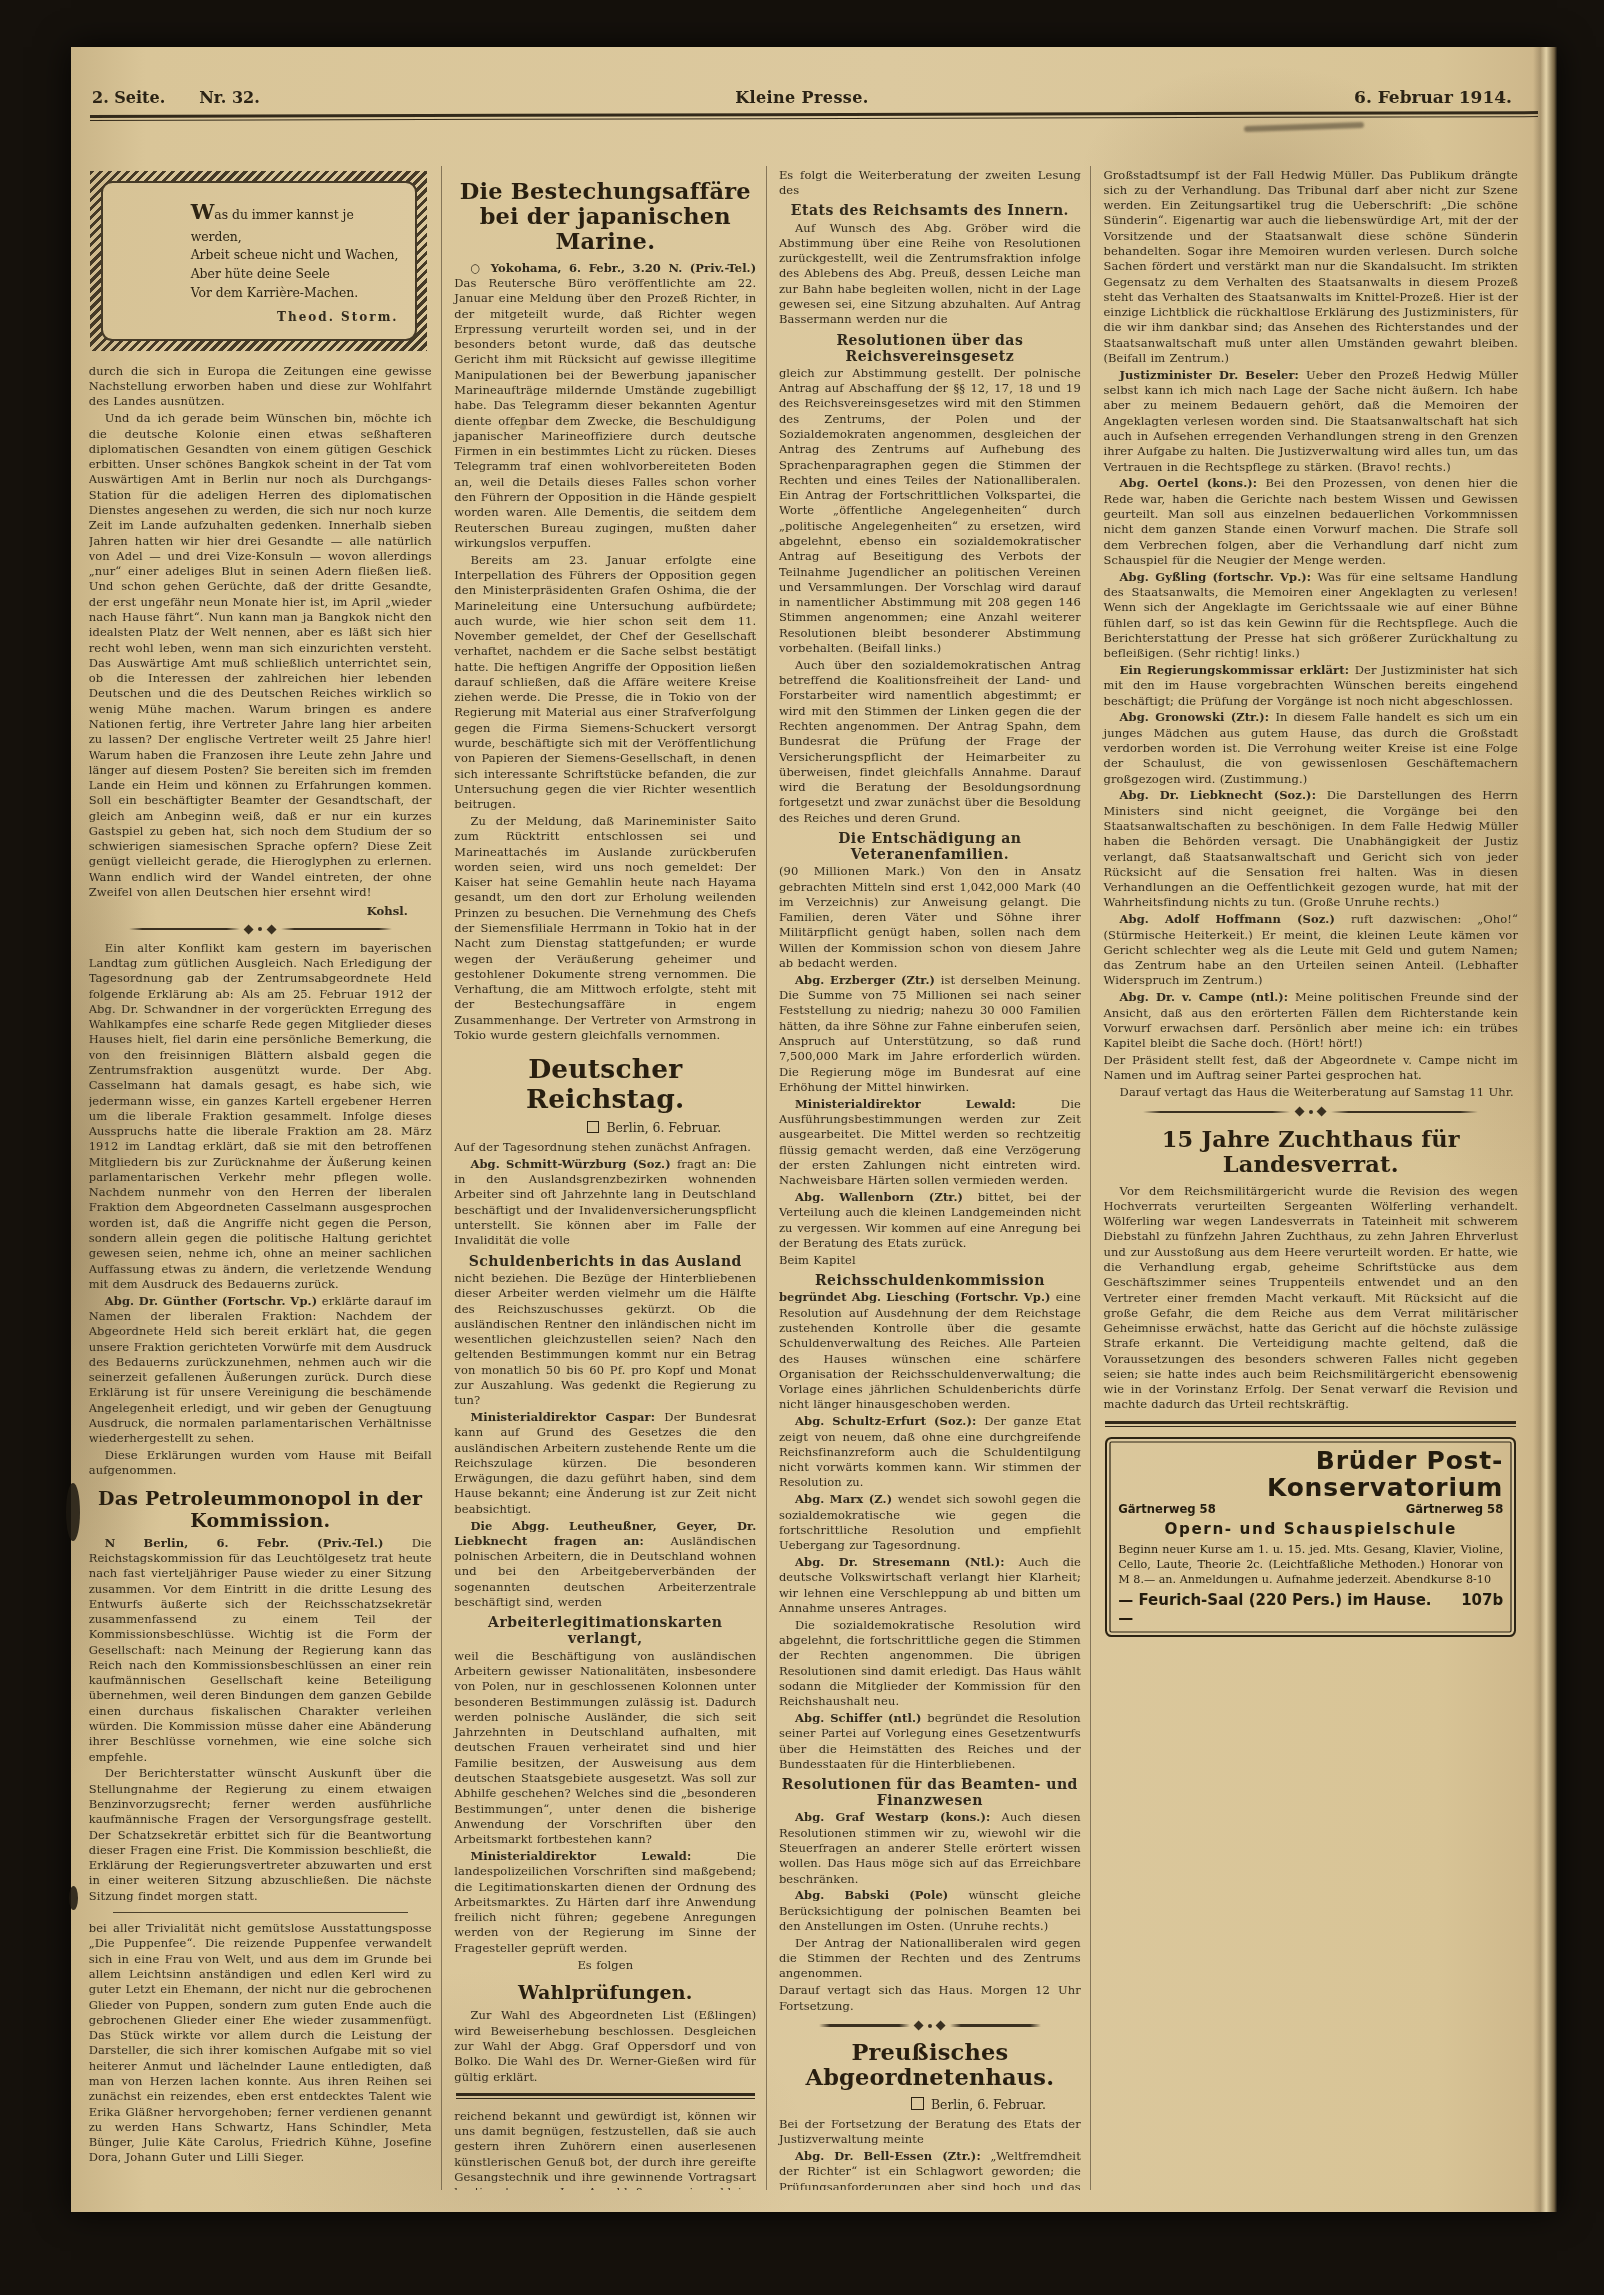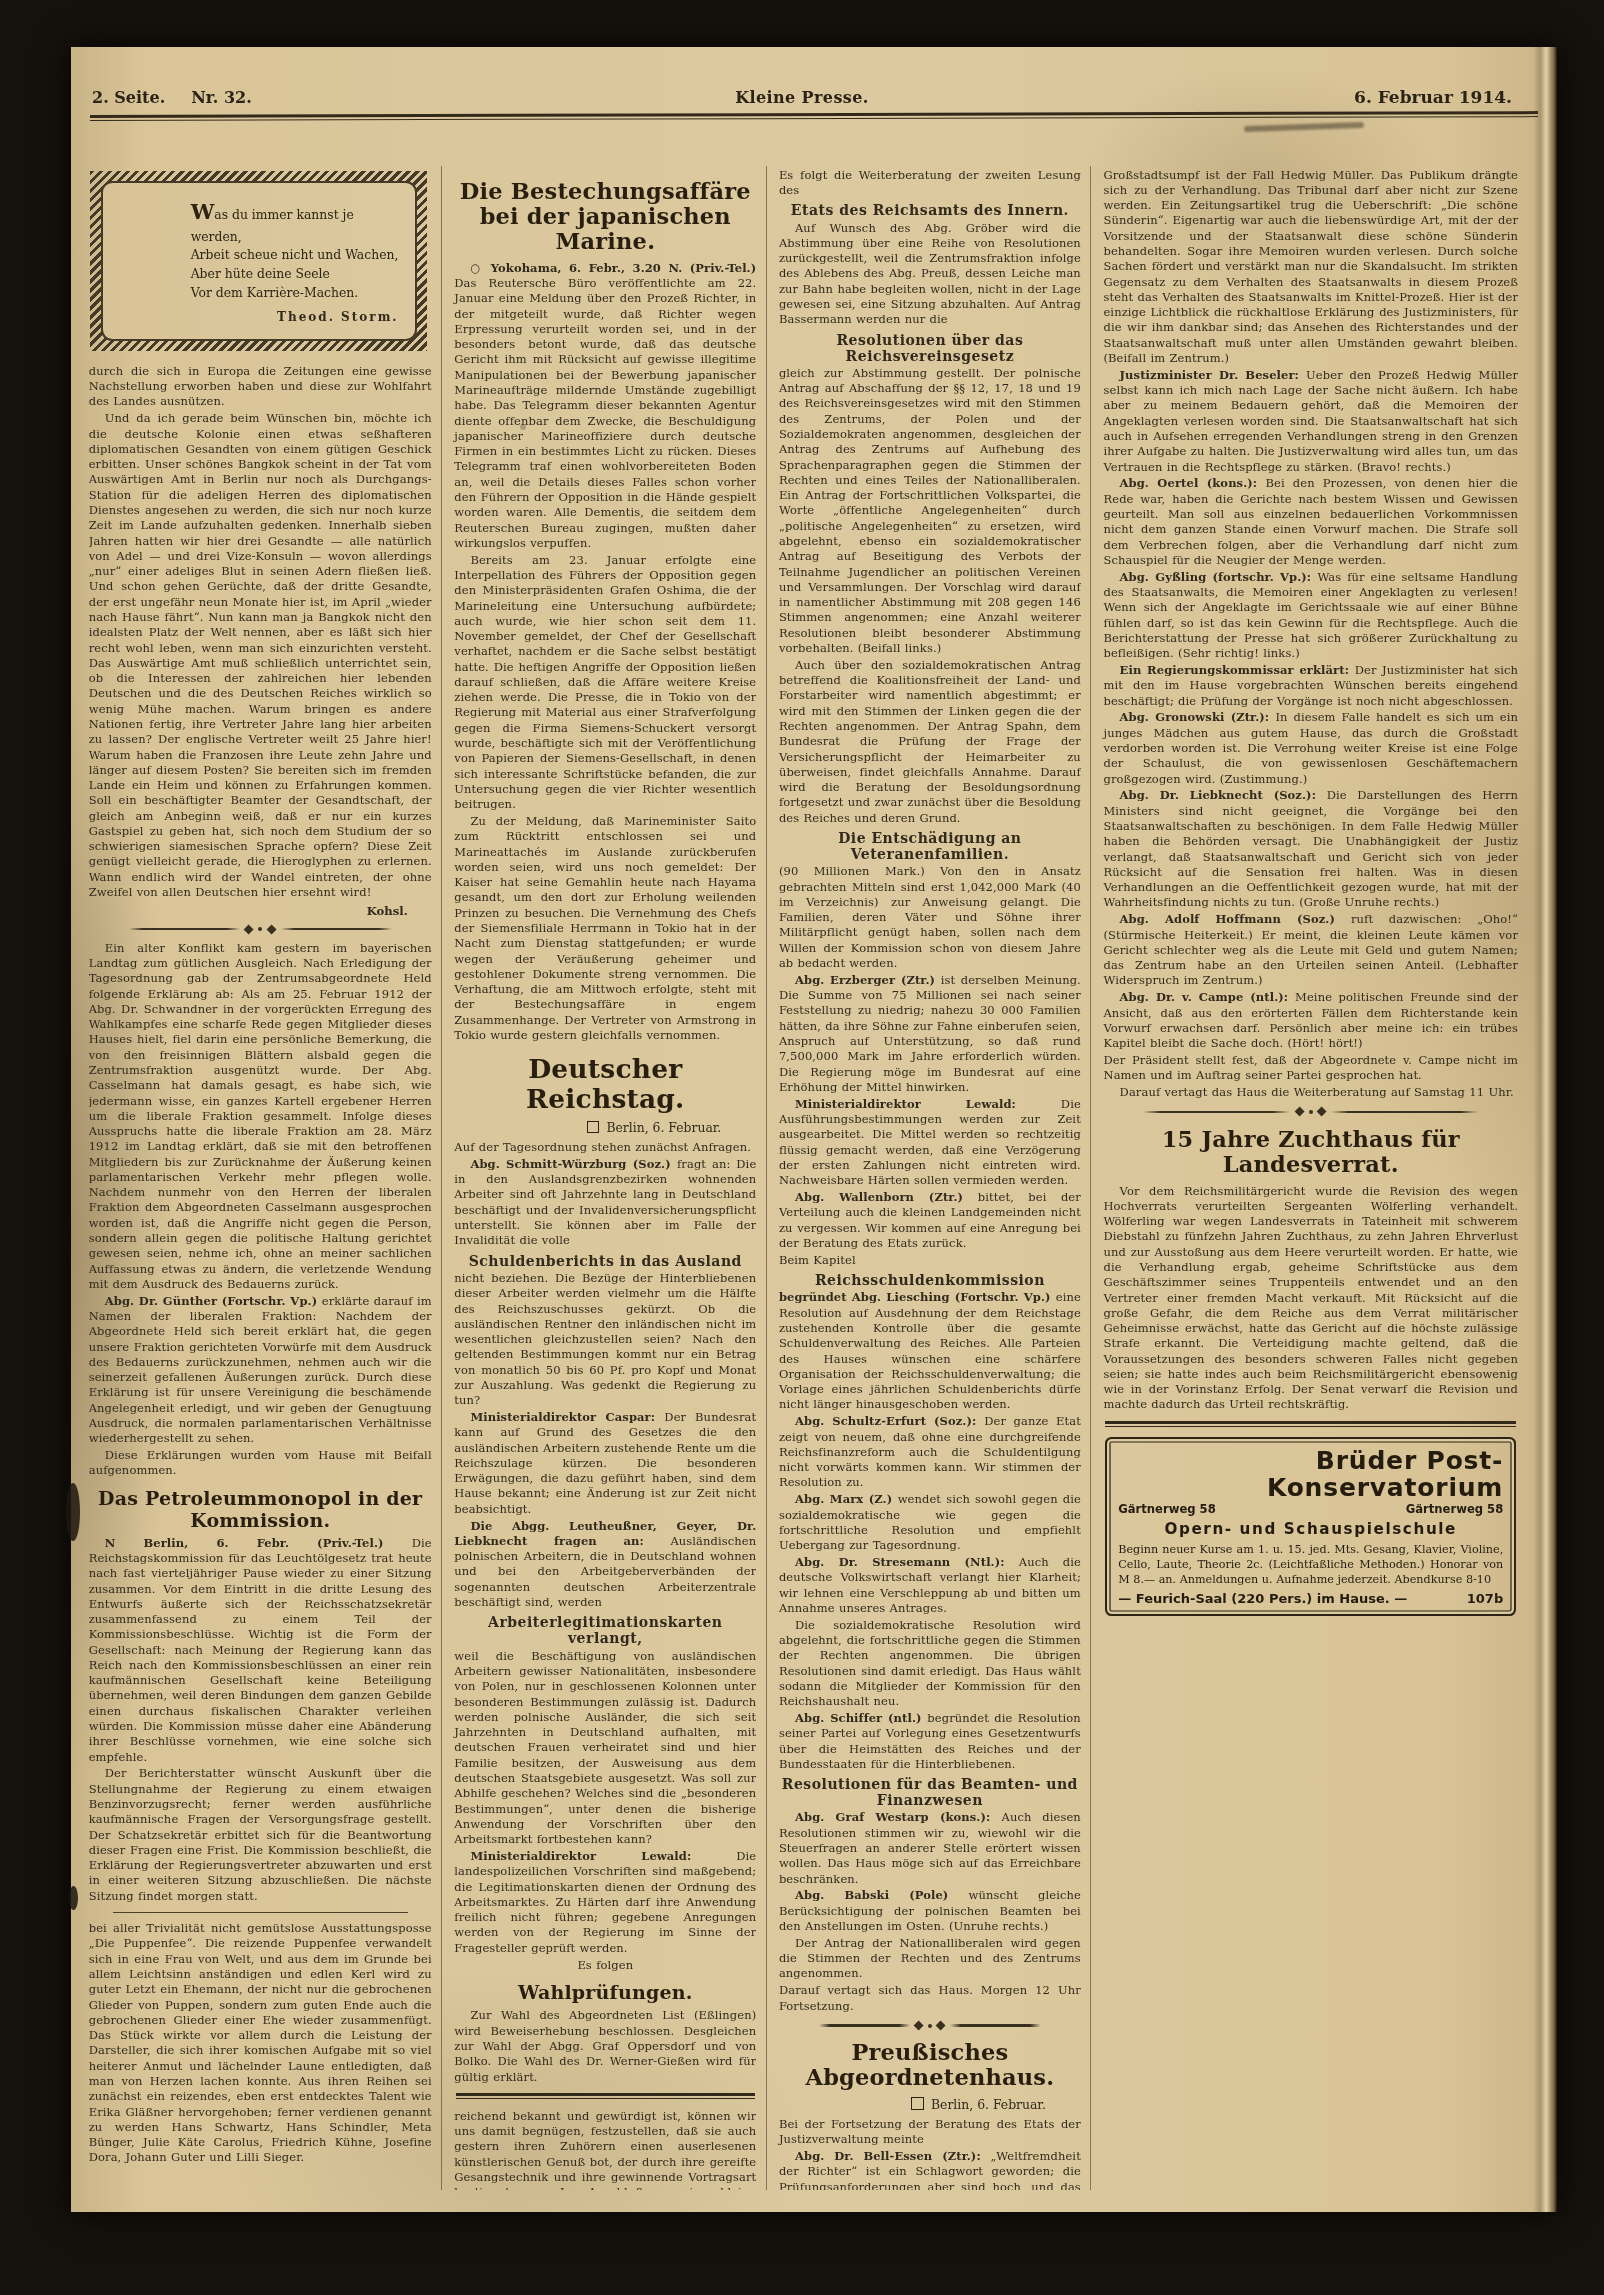--- a/index.html
+++ b/index.html
@@ -13,21 +13,21 @@
       radial-gradient(ellipse 417px 257px at 30% 97%, rgba(120,96,62,.16), transparent 70%),
       radial-gradient(ellipse 321px 401px at 97% 40%, rgba(130,105,68,.18), transparent 70%),
       linear-gradient(90deg,#c9b487,#d9c598 5%,#dcc99f 55%,#d8c496 92%,#cbb488);
     box-shadow:0 0 32px rgba(0,0,0,.8);}
   .curl{position:absolute;right:0;top:0;width:24px;height:100%;
     background:linear-gradient(90deg,rgba(60,45,25,.0),rgba(60,45,25,.25) 30%,#e3d2a8 55%,#756343 88%,#1a150e);}
   .blob{position:absolute;background:#1c170f;border-radius:50%;opacity:.85;}
 
   .masthead{position:relative;display:flex;align-items:baseline;
     padding:40px 24px 4.8px 21px;color:#2b2315;}
-  .masthead .left{display:flex;gap:26px;font-weight:700;font-size:16px;width:345px;}
+  .masthead .left{display:flex;gap:34px;font-weight:700;font-size:16px;width:345px;}
   .masthead .center{flex:1;text-align:center;font-weight:700;font-size:16px;letter-spacing:0.4px;}
   .masthead .right{width:345px;text-align:right;font-weight:700;font-size:17px;padding-right:21px;}
   .head-rule{margin:1.6px 19px 0 19px;border-top:3.2px solid #32291a;border-bottom:0.8px solid #32291a;height:1.6px;
     transform:rotate(-0.15deg);}
   .smear{position:absolute;right:193px;top:77px;width:120px;height:5.6px;background:rgba(45,36,22,.45);
     border-radius:3.2px;transform:rotate(-2deg);filter:blur(0.8px);}
 
   .columns{position:absolute;left:17.7px;right:39px;top:119px;bottom:22.5px;
     display:grid;grid-template-columns:343px 315px 315px 1fr;column-gap:9.6px;overflow:hidden;}
   .col{overflow:hidden;color:#322a1c;padding-top:1.6px;}
@@ -68,22 +68,22 @@
 
   .adbox{margin:4.8px 1.6px 0 1.6px;border:2px solid #2c2414;border-radius:6.4px;padding:9.6px 11.2px 8px 11.2px;
     box-shadow:inset 0 0 0 2.4px #dcc99f, inset 0 0 0 3.6px #2c2414;color:#241c0e;}
   .ad-title{font-family:"DejaVu Sans",sans-serif;font-weight:700;font-size:25px;text-align:right;
     letter-spacing:0.8px;line-height:1.05;}
   .ad-addr{display:flex;justify-content:space-between;font-family:"DejaVu Sans",sans-serif;
     font-weight:700;font-size:11.6px;margin-top:1.6px;}
   .ad-school{font-family:"DejaVu Sans",sans-serif;font-weight:700;font-size:15.2px;text-align:center;
     letter-spacing:1.6px;margin:3.2px 0 4px 0;}
   .ad-body{font-size:11.2px;line-height:1.35;text-align:justify;}
-  .ad-foot{display:flex;justify-content:space-between;gap:10px;font-family:"DejaVu Sans",sans-serif;
-    font-weight:700;font-size:13px;margin-top:4px;}
+  .ad-foot{display:flex;justify-content:flex-start;gap:10px;font-family:"DejaVu Sans",sans-serif;
+    font-weight:700;font-size:15px;margin-top:4px;}
 </style>
 </head>
 <body>
 
 <div class="paper">
   <div class="masthead">
     <div class="left">
       <span>2. Seite.</span>
       <span>Nr. 32.</span>
     </div>

